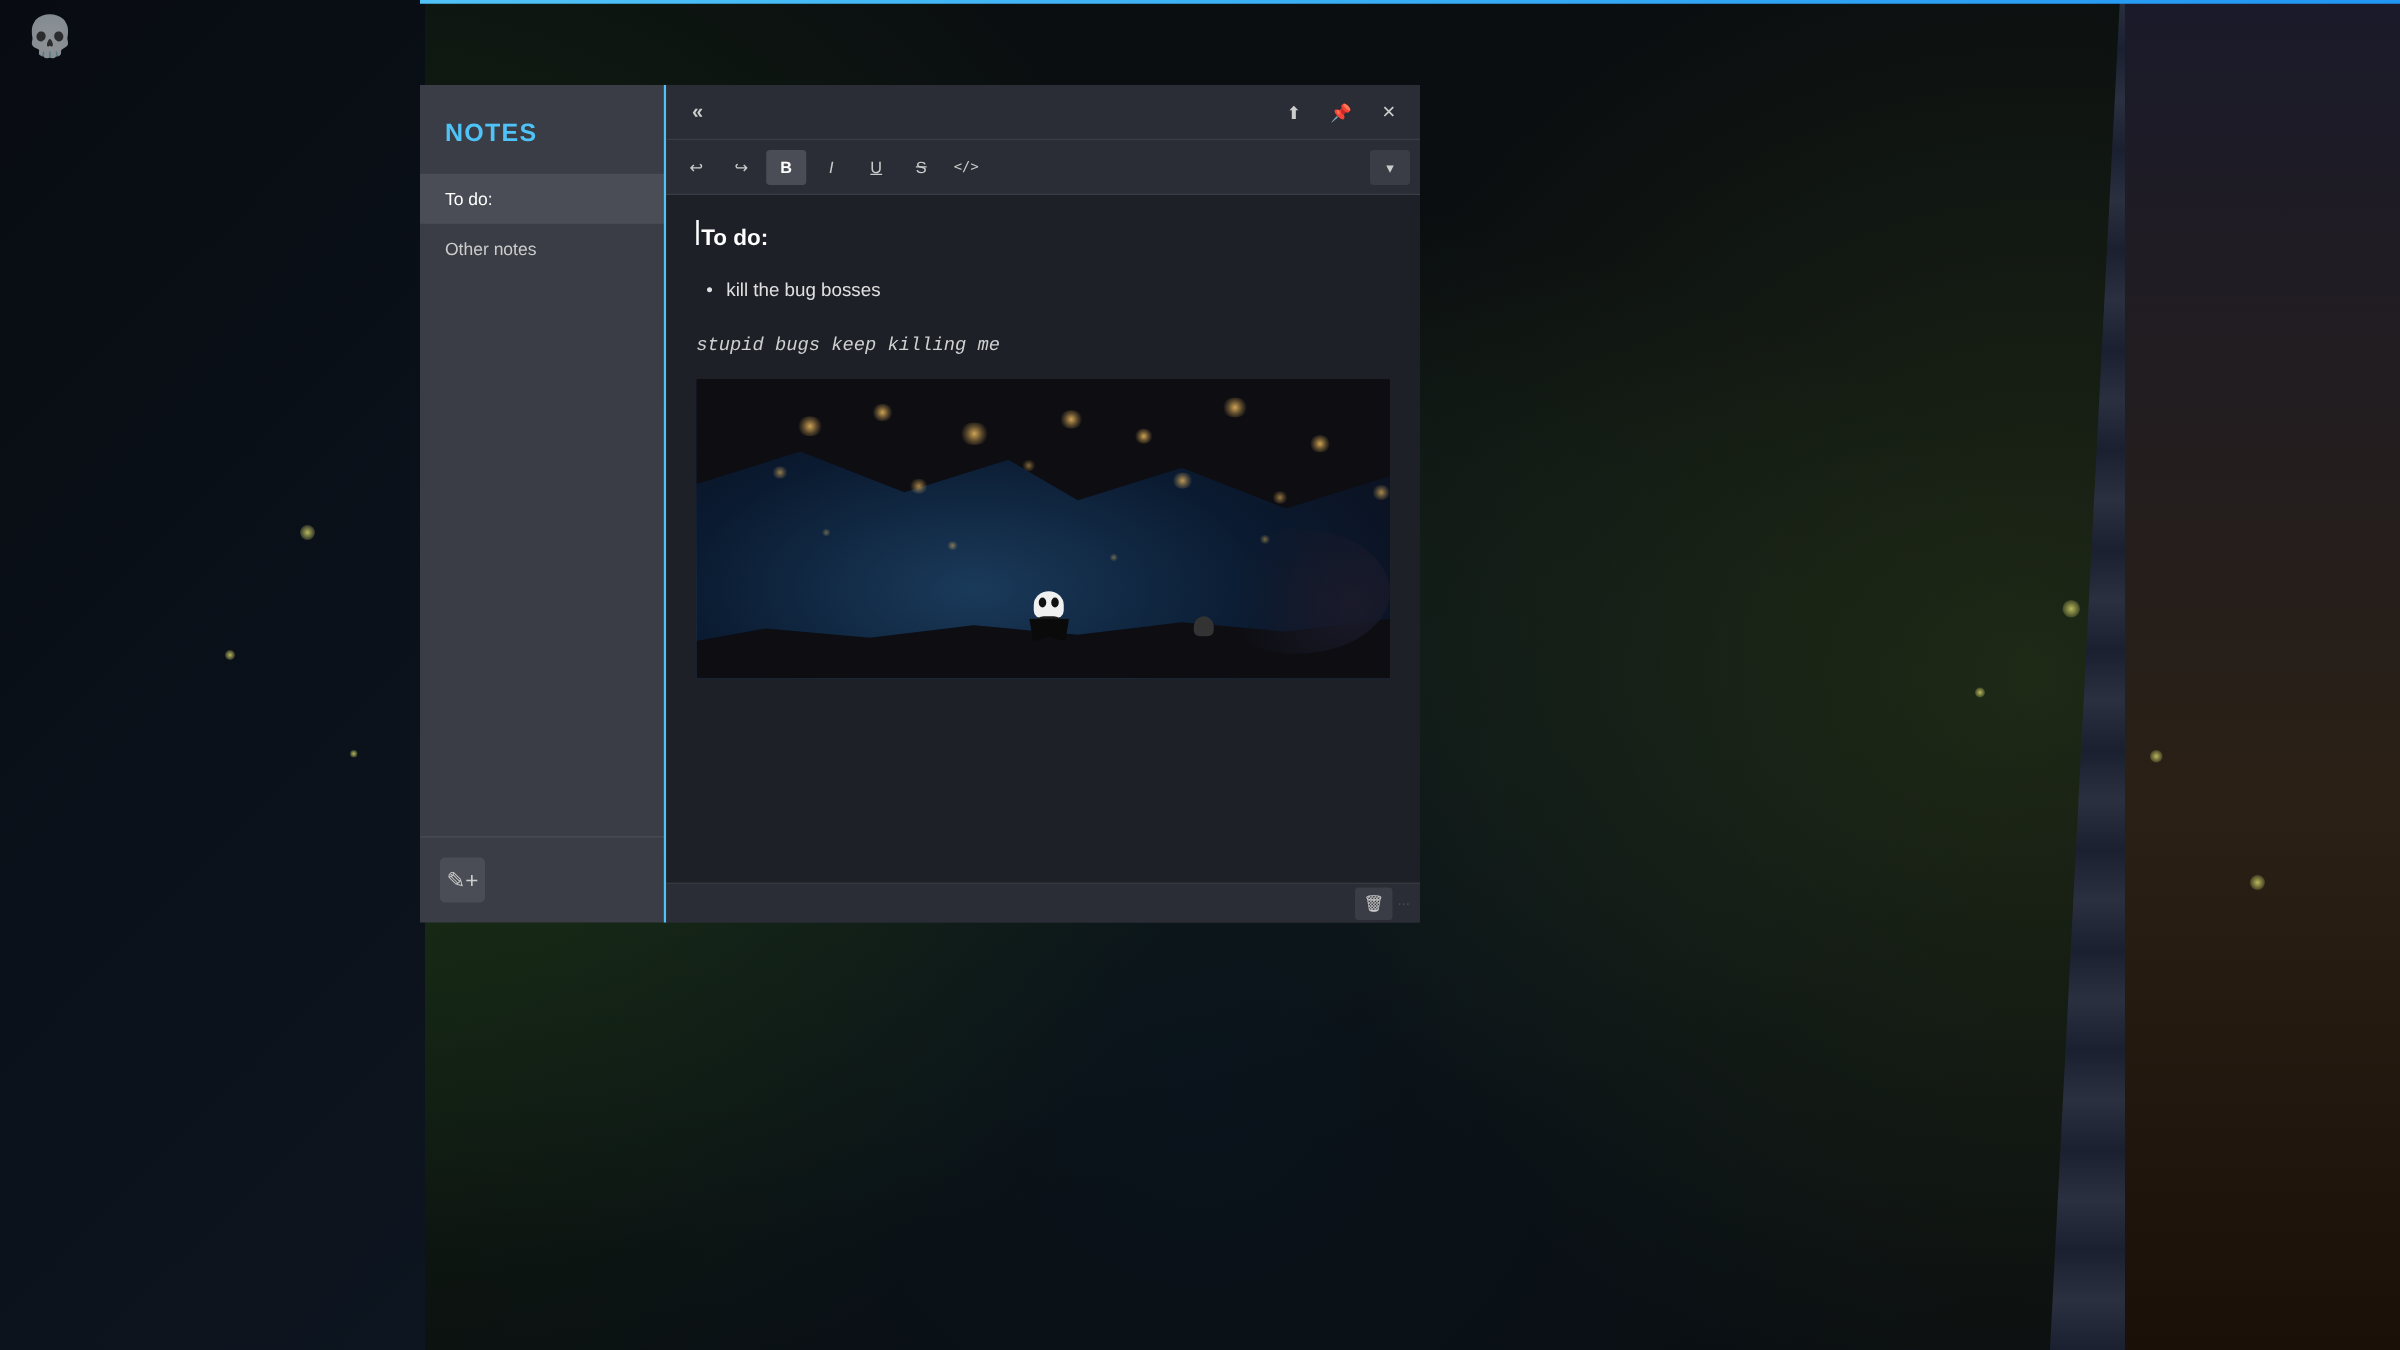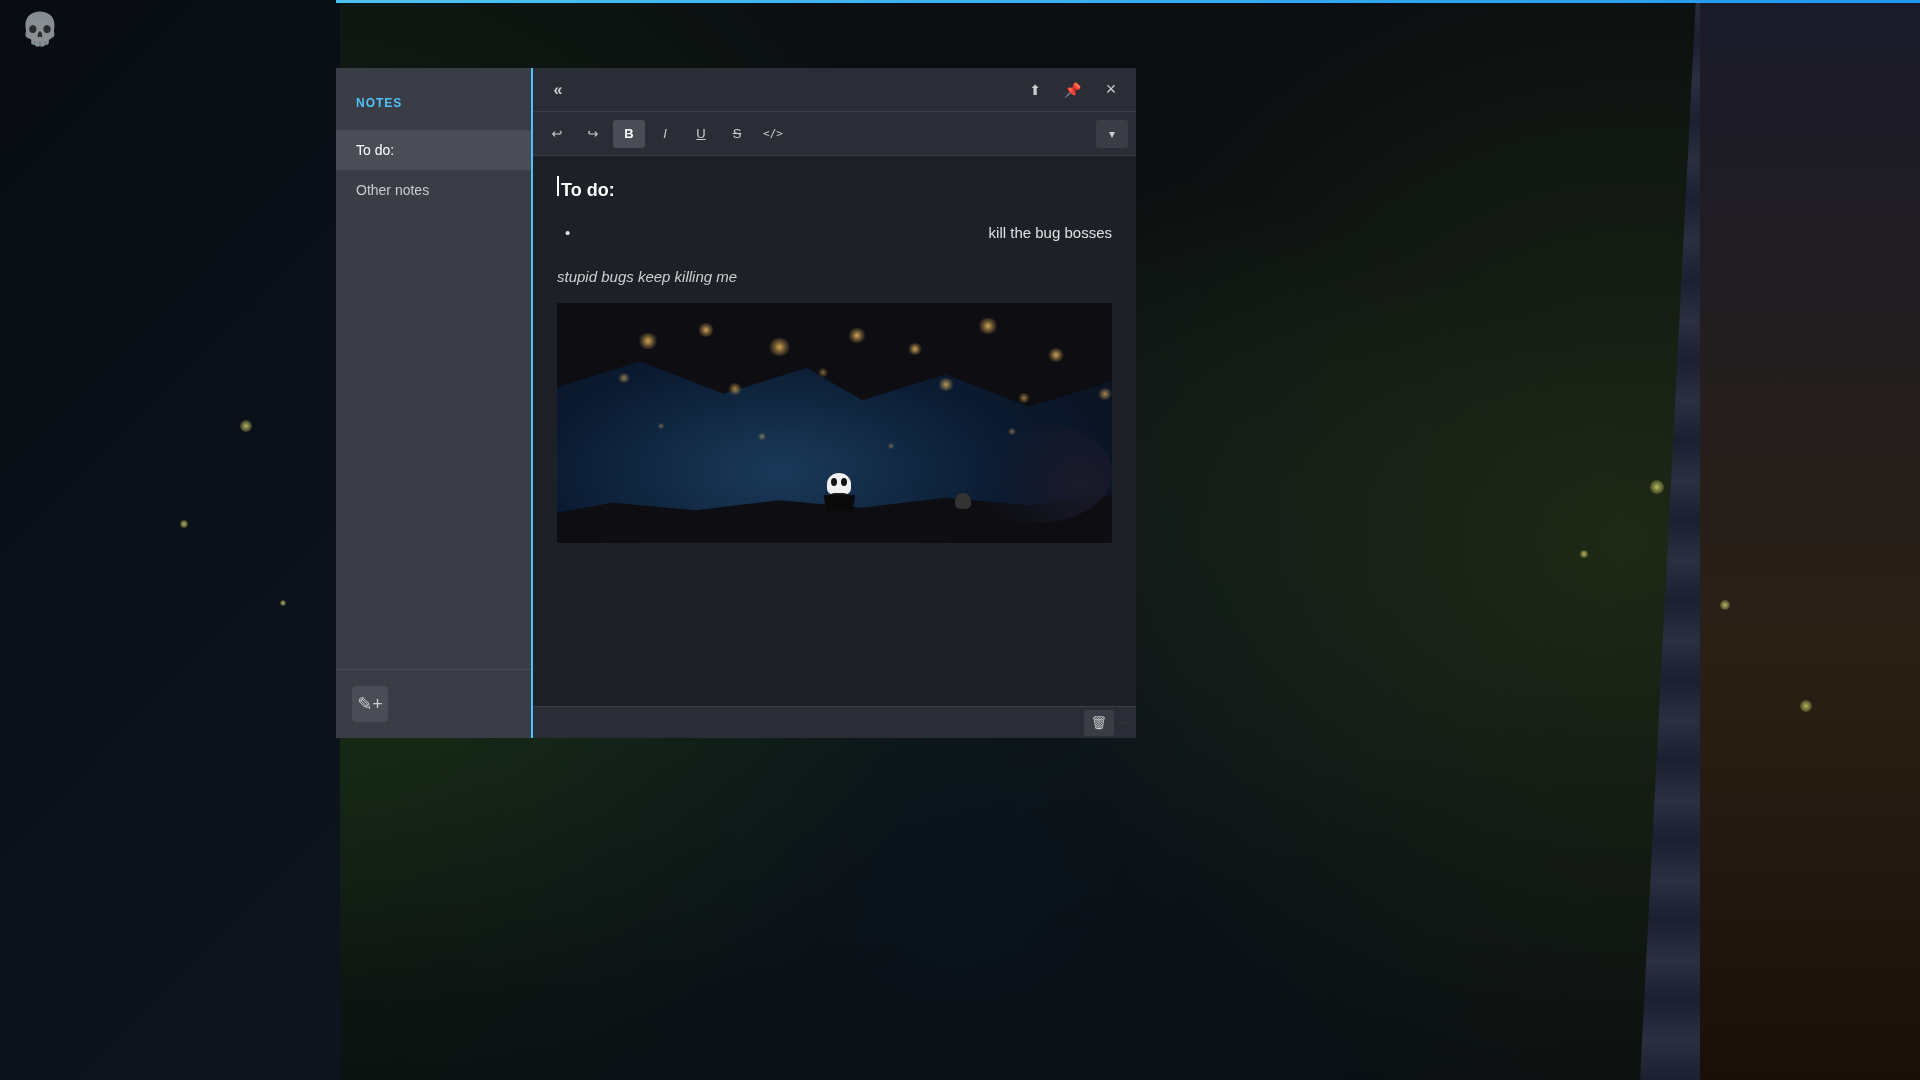--- a/index.html
+++ b/index.html
@@ -83,21 +83,21 @@
       width: 195px;
       background: #3a3d45;
       display: flex;
       flex-direction: column;
       flex-shrink: 0;
     }
 
     .sidebar-title {
       padding: 28px 8px 20px 20px;
       color: #4fc3f7;
-      font-size: 12px;
+      font-size: 20px;
       font-weight: 700;
       letter-spacing: 1px;
       text-transform: uppercase;
     }
 
     .sidebar-item {
       padding: 12px 20px;
       color: #ccc;
       font-size: 14px;
       cursor: pointer;
@@ -275,35 +275,35 @@
       list-style: none;
       margin-bottom: 20px;
     }
 
     .todo-list li {
       position: relative;
       padding-left: 24px;
       margin-bottom: 8px;
       color: #e0e0e0;
       font-size: 15px;
-      text-align: right;
     }
 
     .todo-list li::before {
       content: '•';
       position: absolute;
       left: 8px;
       color: #e0e0e0;
     }
 
     .italic-note {
       font-style: italic;
       color: #d0d0d0;
       font-size: 15px;
       margin-bottom: 14px;
+      font-family: Liberation Mono, monospace;
     }
 
     
     .game-image {
       width: 100%;
       height: 240px;
       border-radius: 2px;
       overflow: hidden;
       position: relative;
     }

